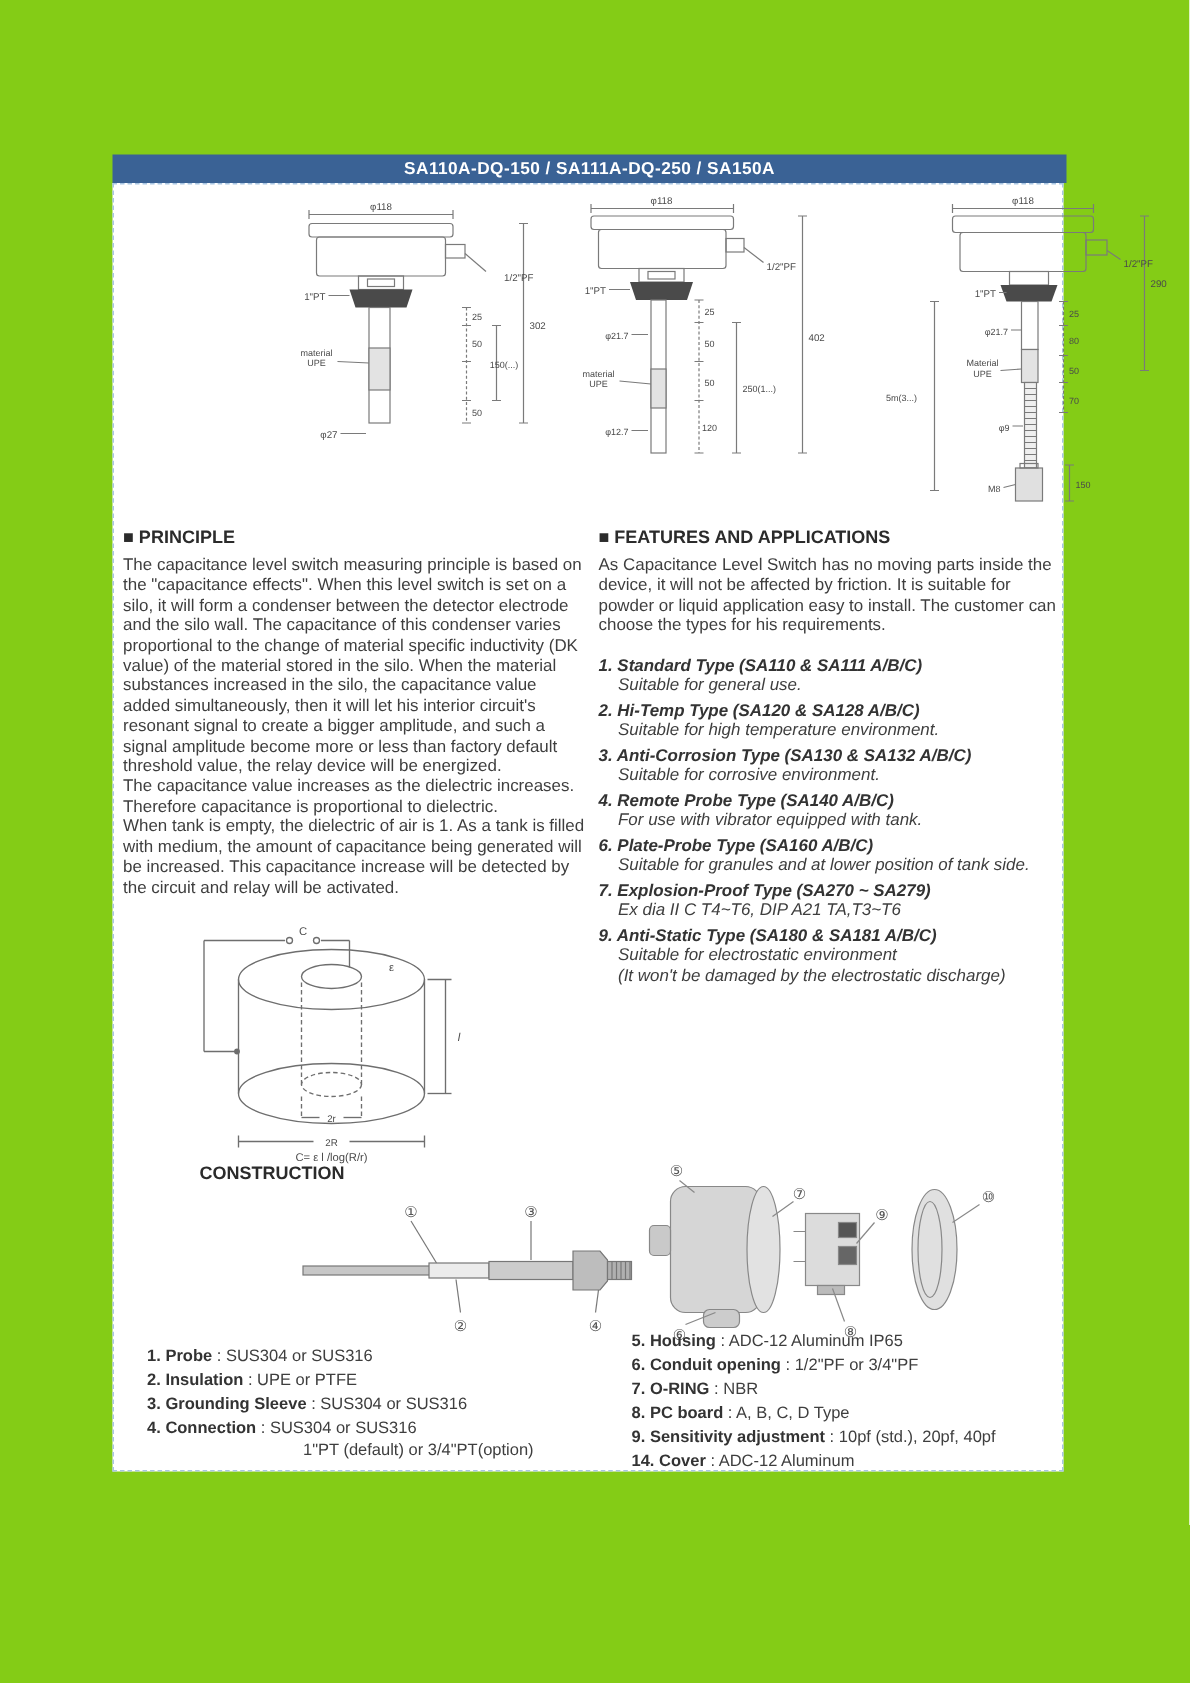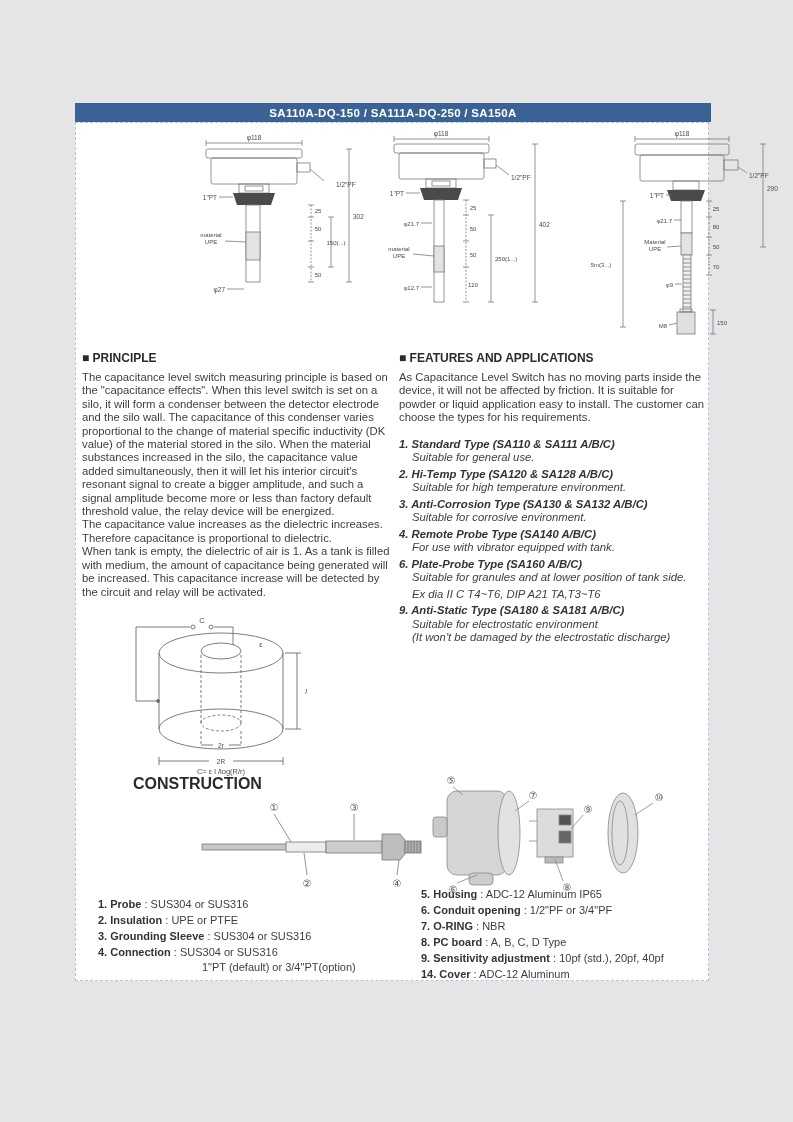--- a/index.html
+++ b/index.html
@@ -1,33 +1,33 @@
 <!DOCTYPE html>
 <html><head>
 <meta charset="utf-8">
 <style>
   html,body{margin:0;padding:0;background:#ffffff;}
-  .page{position:relative;width:793px;height:1122px;background:#e5e5e5;overflow:hidden;
+  .page{position:relative;width:793px;height:1122px;background:#84cc16;overflow:hidden;
         font-family:"Liberation Sans",sans-serif;color:#3e3e3e;}
   .title-bar{position:absolute;left:75px;top:103px;width:636px;height:19px;
              background:#3a6295;color:#fff;font-weight:bold;font-size:11.5px;
              display:flex;align-items:center;justify-content:center;letter-spacing:.3px;}
   .border-box{position:absolute;left:75px;top:122px;width:634px;height:859px;
               border:1px dashed #a9c6e2;box-sizing:border-box;background:#fff;}
   svg{position:absolute;}
   svg text{font-family:"Liberation Sans",sans-serif;}
   .sec-head{font-weight:bold;font-size:12px;color:#2b2b2b;margin:0 0 6px 0;}
   .para{font-size:11.3px;line-height:13.4px;color:#3e3e3e;margin:0;}
   .principle-col{position:absolute;left:6px;top:228px;width:308px;}
   .features-col{position:absolute;left:323px;top:228px;width:314px;}
   .features-col .intro{margin-bottom:13px;}
   .feat-item{margin-top:3px;font-style:italic;}
   .feat-title{font-weight:bold;font-size:11.3px;line-height:13.5px;color:#333;}
   .desc-line{font-size:11.3px;line-height:13.5px;color:#3e3e3e;margin-left:13px;}
-  .construction-head{position:absolute;left:57px;top:652px;font-weight:bold;font-size:16px;color:#2b2b2b;}
+  .construction-head{position:absolute;left:57px;top:652px;font-weight:bold;font-size:12px;color:#2b2b2b;}
   .parts{position:absolute;font-size:11px;}
   .parts-left{left:22px;top:773px;width:312px;}
   .parts-right{left:345px;top:763px;width:290px;}
   .part-line{line-height:16px;}
   .part-label{font-weight:bold;color:#333;}
   .part-value{color:#3e3e3e;}
   .part-extra{margin-left:104px;line-height:15px;color:#3e3e3e;}
   .part-extra:empty{display:none;}
   .svg-d1{left:105px;top:6px;}
   .svg-d2{left:297px;top:4px;}
@@ -244,20 +244,21 @@
           </div>
 
           <div class="feat-item">
             <div class="feat-title"><span>6.</span> <span>Plate-Probe Type (SA160 A/B/C)</span></div>
             <div>
               <div class="desc-line">Suitable for granules and at lower position of tank side.</div>
             </div>
           </div>
 
           <div class="feat-item">
+            <div class="feat-title"><span>7.</span> <span>Explosion-Proof Type (SA270 ~ SA279)</span></div>
             <div>
               <div class="desc-line">Ex dia II C T4~T6, DIP A21 TA,T3~T6</div>
             </div>
           </div>
 
 
           <div class="feat-item">
             <div class="feat-title"><span>9.</span> <span>Anti-Static Type (SA180 &amp; SA181 A/B/C)</span></div>
             <div>
               <div class="desc-line">Suitable for electrostatic environment</div>

